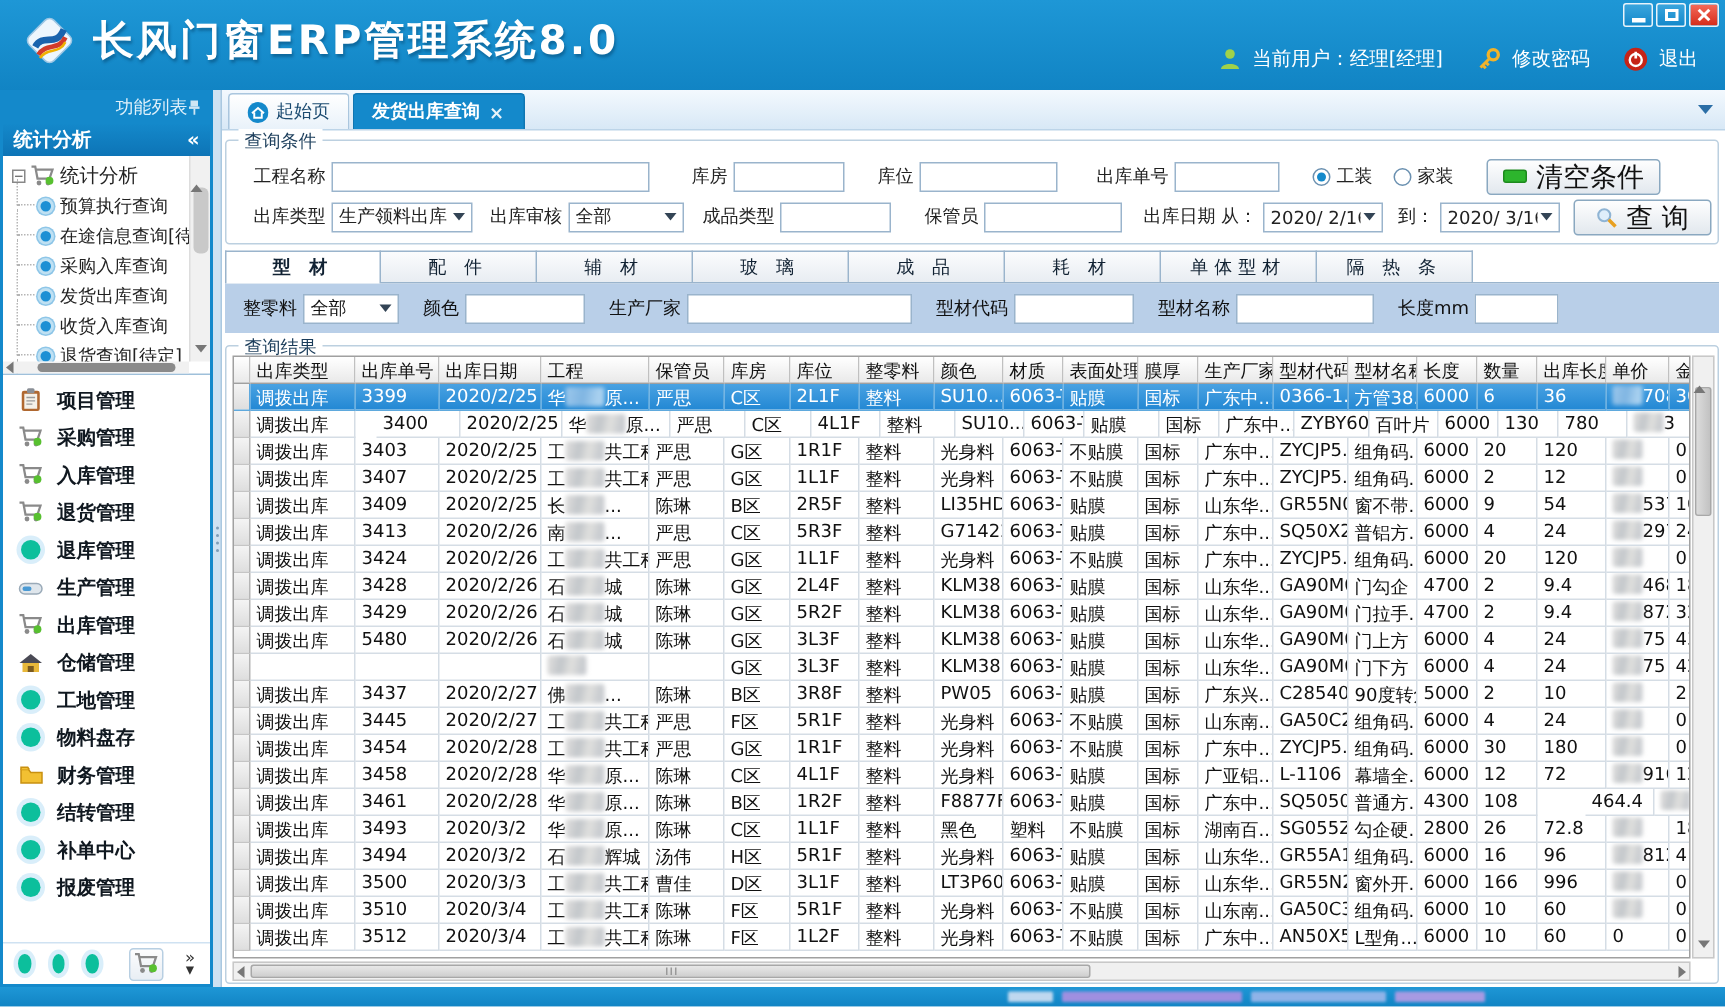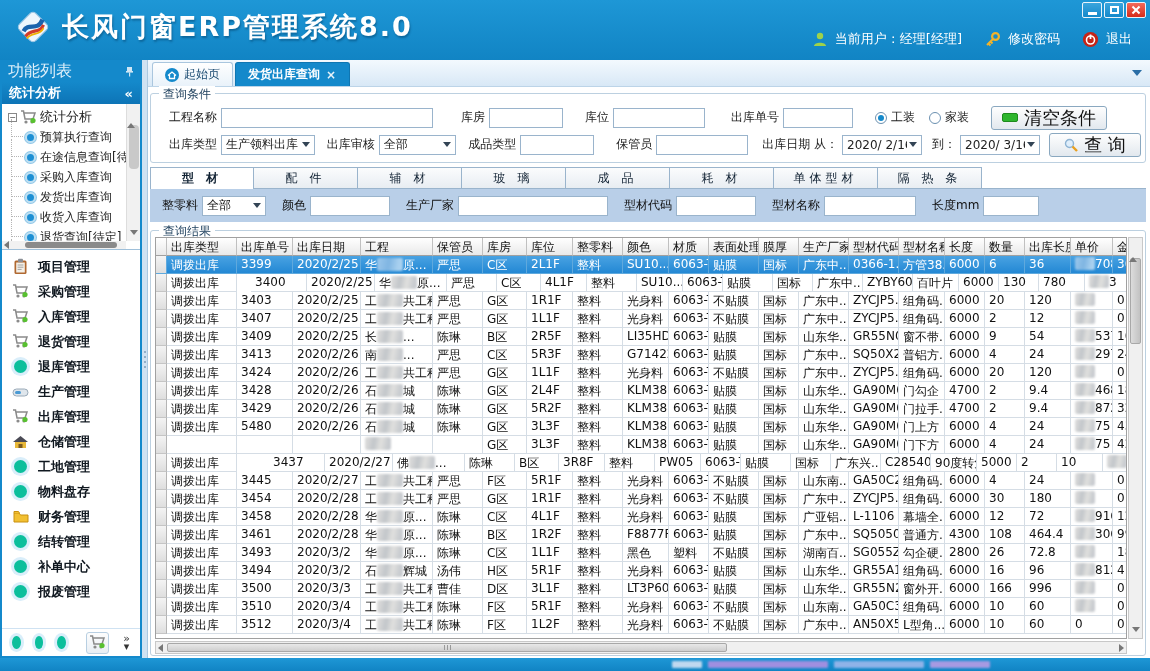--- a/index.html
+++ b/index.html
@@ -22,21 +22,21 @@
 .gap{width:8px;}
 
 
 #content{flex:1;display:flex;min-height:0;background:#eaf3fb;}
 aside{width:142px;flex:0 0 142px;background:#1489cb;display:flex;flex-direction:column;border:2px solid #1489cb;border-top:none;}
 .splitter{width:6px;flex:0 0 6px;background:#cfe2f2;border-right:1px solid #aac8e0;display:flex;flex-direction:column;justify-content:center;align-items:center;gap:3px;cursor:col-resize;}
 .splitter i{width:2px;height:2px;background:#7d9db8;border-radius:50%;}
 main{flex:1;display:flex;flex-direction:column;min-width:0;background:#fff;}
 
 
-.panel-title{height:22px;color:#dff0fa;font-size:16px;display:flex;align-items:center;justify-content:space-between;padding:0 6px;background:#1489cb;}
+.panel-title{height:22px;color:#dff0fa;font-size:12px;display:flex;align-items:center;justify-content:flex-end;padding:0 6px;background:#1489cb;}
 .section-hdr{height:22px;background:linear-gradient(#1489cb,#0d74b6);color:#fff;font-size:13px;font-weight:bold;display:flex;align-items:center;justify-content:space-between;padding:0 7px;}
 .tree{height:146px;background:#fff;position:relative;overflow:hidden;border-bottom:1px solid #9fc0da;}
 .tree-inner{padding:3px 2px 0 6px;}
 .tree-row{display:flex;align-items:center;height:20px;font-size:12px;color:#222;white-space:nowrap;cursor:pointer;}
 .tree-root{font-size:13px;}
 .expander{width:9px;height:9px;border:1px solid #888;background:#fff;font-size:8px;line-height:7px;text-align:center;color:#444;margin-right:3px;flex:0 0 9px;}
 .tconn{width:12px;height:18px;border-left:1px dotted #b5b5b5;border-bottom:1px dotted #b5b5b5;margin:-9px 2px 9px 3px;flex:0 0 12px;}
 .tdot{width:11px;height:11px;border-radius:50%;background:#1d8fd4;border:2px solid #bfe0f2;box-shadow:0 0 0 1px #8ec6e8;margin-right:4px;flex:0 0 11px;}
 .tree-vscroll{position:absolute;right:0;top:0;width:14px;bottom:8px;background:#f1f1f1;border-left:1px solid #ddd;}
 .tri-up,.tri-dn,.tri-l,.tri-r{width:0;height:0;margin:4px auto;}
@@ -786,21 +786,21 @@
                   <div class="tcell" style="width: 46px;">门下方</div>
                   <div class="tcell" style="width: 40px;">6000</div>
                   <div class="tcell" style="width: 40px;">4</div>
                   <div class="tcell" style="width: 46px;">24</div>
                   <div class="tcell" style="width: 42px;"><span class="blurb pblur"></span>75</div>
                   <div class="tcell" style="width: 34px;">423</div>
                 </div>
                 <div class="trow">
                   <div class="tcell rowhdr"></div>
                   <div class="tcell" style="width: 70px;">调拨出库</div>
-                  <div class="tcell" style="width: 56px; margin-left: 32px;">3437</div>
+                  <div class="tcell" style="width: 56px;">3437</div>
                   <div class="tcell" style="width: 68px;">2020/2/27</div>
                   <div class="tcell" style="width: 72px;">佛<span class="blurb"></span>...</div>
                   <div class="tcell" style="width: 50px;">陈琳</div>
                   <div class="tcell" style="width: 44px;">B区</div>
                   <div class="tcell" style="width: 46px;">3R8F</div>
                   <div class="tcell" style="width: 50px;">整料</div>
                   <div class="tcell" style="width: 46px;">PW05</div>
                   <div class="tcell" style="width: 40px;">6063-T5</div>
                   <div class="tcell" style="width: 50px;">贴膜</div>
                   <div class="tcell" style="width: 40px;">国标</div>
@@ -894,21 +894,21 @@
                   <div class="tcell" style="width: 50px;">整料</div>
                   <div class="tcell" style="width: 46px;">F8877FT</div>
                   <div class="tcell" style="width: 40px;">6063-T5</div>
                   <div class="tcell" style="width: 50px;">贴膜</div>
                   <div class="tcell" style="width: 40px;">国标</div>
                   <div class="tcell" style="width: 50px;">广东中...</div>
                   <div class="tcell" style="width: 50px;">SQ5050T20</div>
                   <div class="tcell" style="width: 46px;">普通方...</div>
                   <div class="tcell" style="width: 40px;">4300</div>
                   <div class="tcell" style="width: 40px;">108</div>
-                  <div class="tcell" style="width: 46px;">464.4</div>
+                  <div class="tcell" style="width: 46px; margin-left: 32px;">464.4</div>
                   <div class="tcell" style="width: 42px;"><span class="blurb pblur"></span>306</div>
                   <div class="tcell" style="width: 34px;">998</div>
                 </div>
                 <div class="trow">
                   <div class="tcell rowhdr"></div>
                   <div class="tcell" style="width: 70px;">调拨出库</div>
                   <div class="tcell" style="width: 56px;">3493</div>
                   <div class="tcell" style="width: 68px;">2020/3/2</div>
                   <div class="tcell" style="width: 72px;">华<span class="blurb"></span>原...</div>
                   <div class="tcell" style="width: 50px;">陈琳</div>

